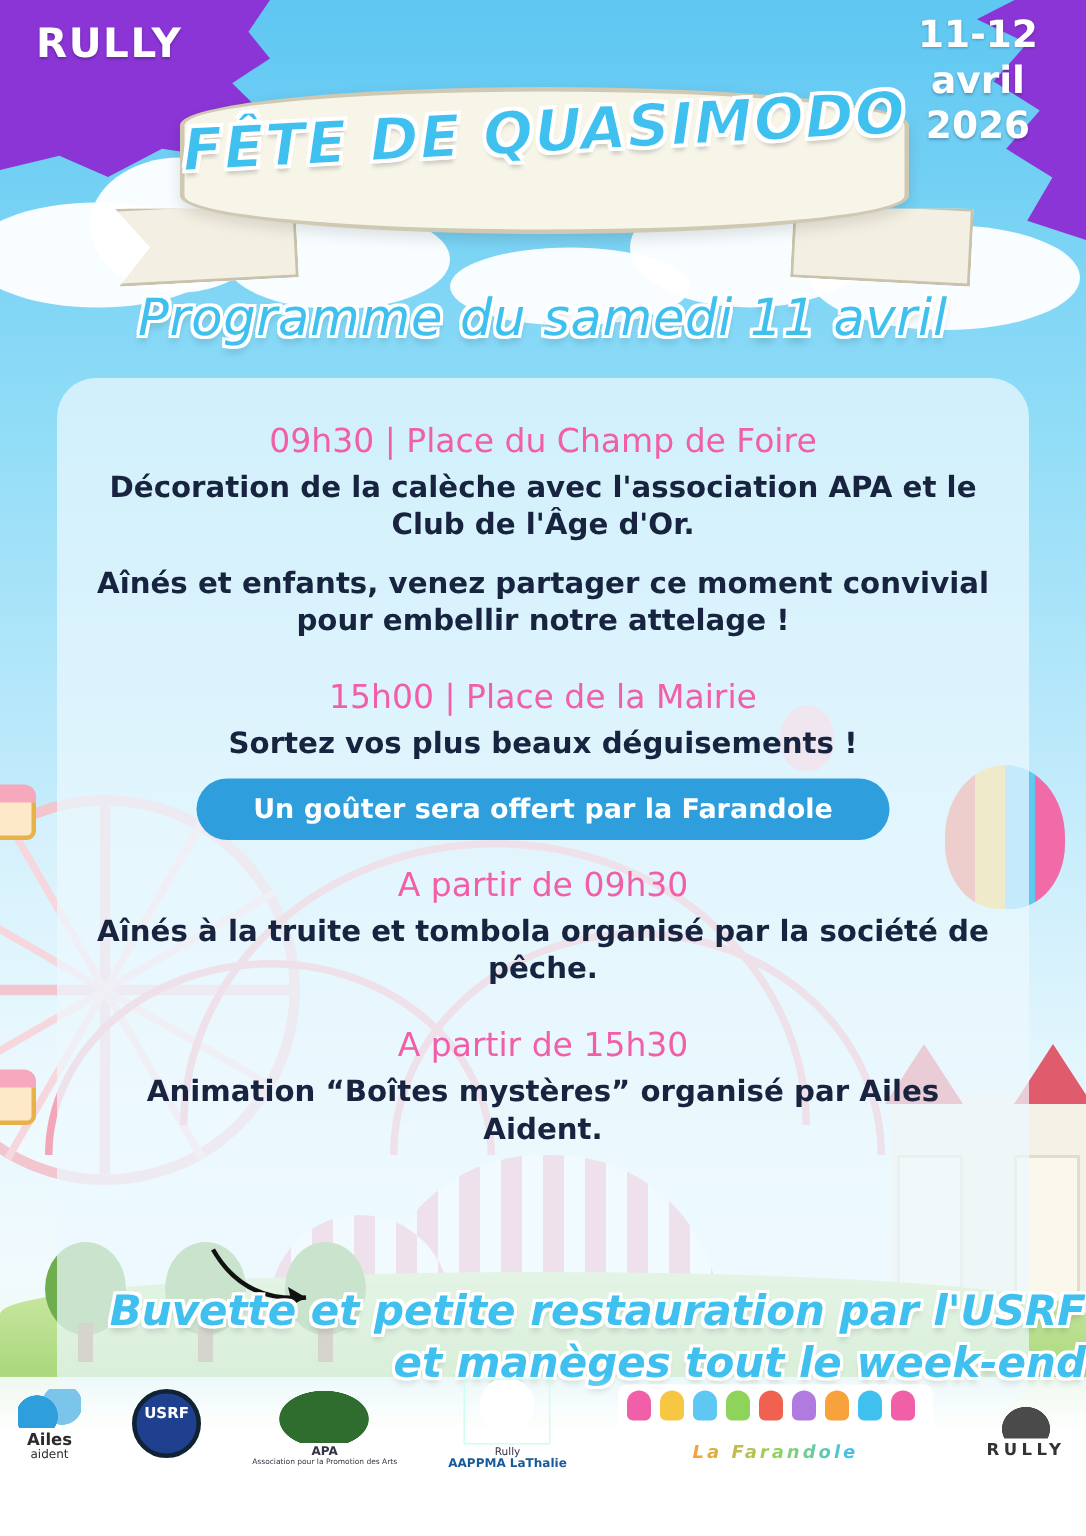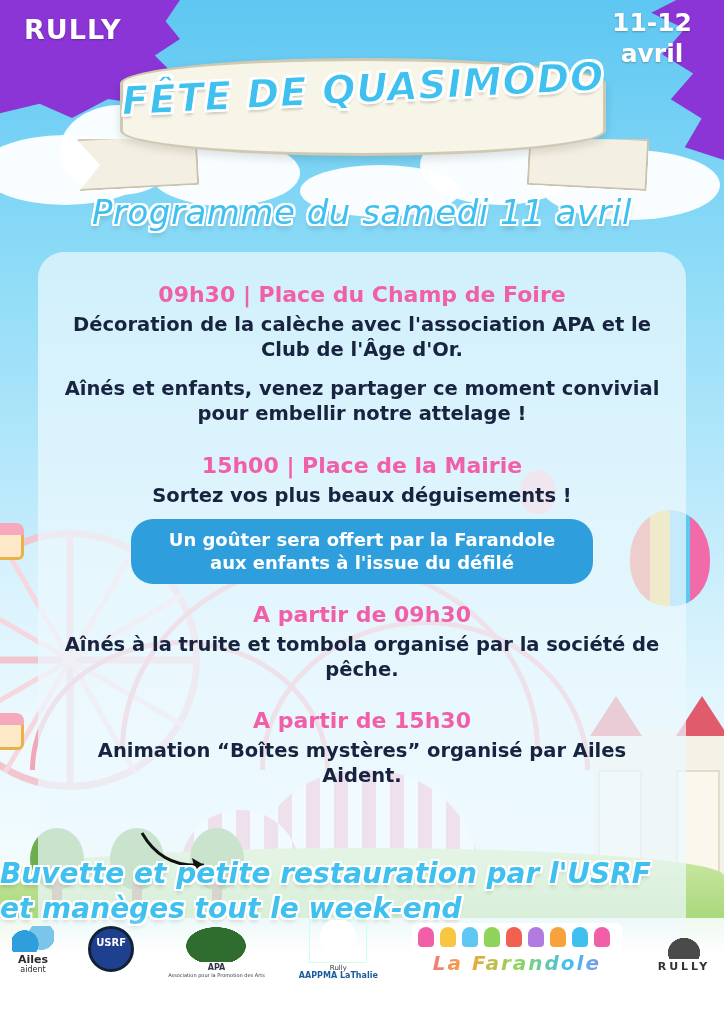--- a/index.html
+++ b/index.html
@@ -175,42 +175,42 @@
     position: absolute; left: 38px; top: 252px; width: 648px; height: 690px;
     background: rgba(236, 248, 254, 0.72);
     border-radius: 26px;
   }
   .content {
     position: absolute; left: 38px; top: 268px; width: 648px;
     text-align: center;
     color: #1b2a4a;
   }
   .head {
-    font-size: 22px; font-weight: bold; color: #f05fa8;
+    font-size: 22px; font-weight: normal; color: #f05fa8;
     margin: 14px 0 6px;
   }
   .body {
     font-size: 19.5px; font-weight: bold; line-height: 1.28;
     color: #17233f; padding: 0 24px;
   }
   .gap { height: 14px; }
 
   .callout {
     display: inline-block;
     background: #2e9fdc; color: #fff;
     font-size: 18px; font-weight: bold; line-height: 1.3;
     padding: 9px 38px; border-radius: 22px;
     margin-top: 10px;
   }
   .arrow {
     position: absolute; left: 100px; top: 318px; width: 80px; height: 50px;
   }
 
   .footer-lines {
-    position: absolute; left: 0; top: 856px; width: 724px; text-align: left;
+    position: absolute; left: 0; top: 856px; width: 724px; text-align: right;
     font-size: 28px; font-weight: bold; font-style: italic;
     color: #3fc0ef;
     line-height: 1.25;
     text-shadow:
       2px 0 0 #fff, -2px 0 0 #fff, 0 2px 0 #fff, 0 -2px 0 #fff,
       2px 2px 0 #fff, -2px 2px 0 #fff, 2px -2px 0 #fff, -2px -2px 0 #fff,
       0 4px 4px rgba(0,0,0,.16);
   }
 
   
@@ -252,21 +252,21 @@
   .l-far {
     width: 210px; height: 54px;
     background: #fff; border-radius: 6px; position: relative; overflow: hidden;
   }
   .l-far .kids { position: absolute; left: 6px; top: 2px; width: 198px; height: 24px; }
   .l-far .kid {
     position: absolute; top: 2px; width: 16px; height: 20px; border-radius: 8px 8px 4px 4px;
   }
   .l-far .word {
     position: absolute; left: 0; bottom: 2px; width: 100%; text-align: center;
-    font-size: 20px; font-weight: bold; font-style: italic; letter-spacing: 2px;
+    font-size: 12px; font-weight: bold; font-style: italic; letter-spacing: 2px;
   }
   .l-rully .mark {
     width: 56px; height: 32px;
     background: radial-gradient(ellipse at 50% 80%, #4a4a4a 0 40%, transparent 41%);
   }
   .l-rully .t1 { font-size: 11px; font-weight: bold; letter-spacing: 3px; color: #333; }
 </style>
 </head>
 <body>
 
@@ -325,20 +325,21 @@
       </div>
   </div>
 
   <div class="purple-corner"></div>
   <div class="rully-top">RULLY</div>
 
   <div class="purple-corner-r"></div>
   <div class="date-block">
     <div>11-12</div>
     <div>avril</div>
+    <div>2026</div>
   </div>
 
   <div class="banner-wrap">
     <div class="ribbon-tail left"></div>
     <div class="ribbon-tail right"></div>
     <div class="ribbon-main"></div>
     <div class="ribbon-title">FÊTE DE QUASIMODO</div>
   </div>
 
   <div class="prog-title">Programme  du samedi 11 avril</div>
@@ -355,21 +356,20 @@
     <div class="head" style="margin-top:26px;">15h00 | Place de la Mairie</div>
     <div class="body">Sortez vos plus beaux déguisements !</div>
 
     <div style="position:relative;">
       <svg class="arrow" viewBox="0 0 80 50">
         <path d="M4 6 C 20 34, 44 40, 66 38" stroke="#111" stroke-width="3" fill="none"></path>
         <path d="M66 38 L 54 31 L 57 43 Z" fill="#111"></path>
       </svg>
       <div class="callout">
         <div>Un goûter sera offert par la Farandole</div>
-        <div>aux enfants  à l'issue du défilé</div>
       </div>
     </div>
 
     <div class="head" style="margin-top:18px;">A partir de 09h30</div>
     <div class="body">Aînés à la truite et tombola organisé par la société de pêche.</div>
 
     <div class="head" style="margin-top:26px;">A partir de 15h30</div>
     <div class="body">Animation “Boîtes mystères” organisé par Ailes Aident.</div>
   </div>
 

